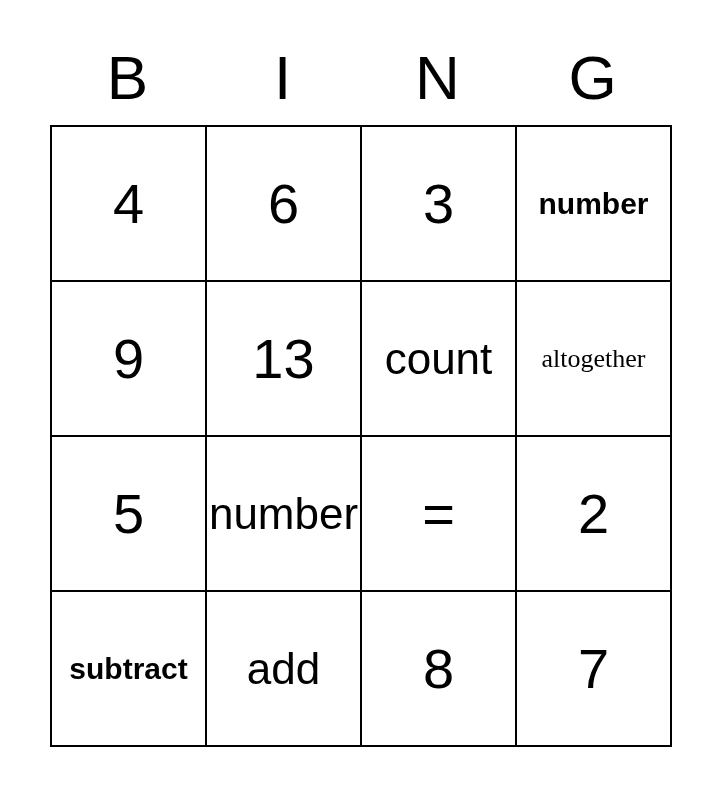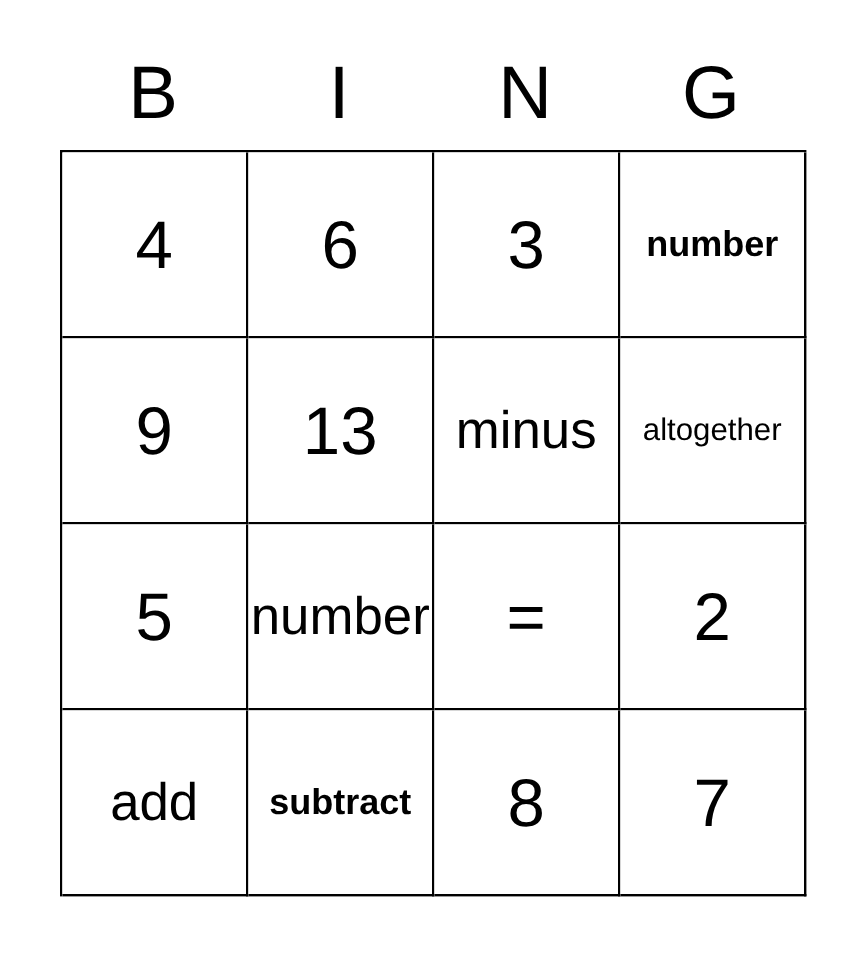--- a/index.html
+++ b/index.html
@@ -68,20 +68,21 @@
   }
   .fs-word {
     font-size: 44px;
   }
   .fs-small {
     font-size: 30px;
     font-weight: bold;
   }
   .fs-xsmall {
     font-size: 26px;
+    font-family: Liberation Serif, serif;
   }
 </style>
 </head>
 <body>
 
 <div class="card">
 
   <div class="header-row">
     <div class="header-cell">B</div>
     <div class="header-cell">I</div>
@@ -107,21 +108,21 @@
     </div>
 
     <div class="grid-row">
       <div class="cell">
           <span class="fs-num">9</span>
         </div>
       <div class="cell">
           <span class="fs-num">13</span>
         </div>
       <div class="cell">
-          <span class="fs-word">minus</span>
+          <span class="fs-word">count</span>
         </div>
       <div class="cell">
           <span class="fs-xsmall">altogether</span>
         </div>
     </div>
 
     <div class="grid-row">
       <div class="cell">
           <span class="fs-num">5</span>
         </div>
@@ -131,24 +132,24 @@
       <div class="cell">
           <span class="fs-num">=</span>
         </div>
       <div class="cell">
           <span class="fs-num">2</span>
         </div>
     </div>
 
     <div class="grid-row">
       <div class="cell">
-          <span class="fs-word">add</span>
+          <span class="fs-small">subtract</span>
         </div>
       <div class="cell">
-          <span class="fs-small">subtract</span>
+          <span class="fs-word">add</span>
         </div>
       <div class="cell">
           <span class="fs-num">8</span>
         </div>
       <div class="cell">
           <span class="fs-num">7</span>
         </div>
     </div>
 
   </div>

